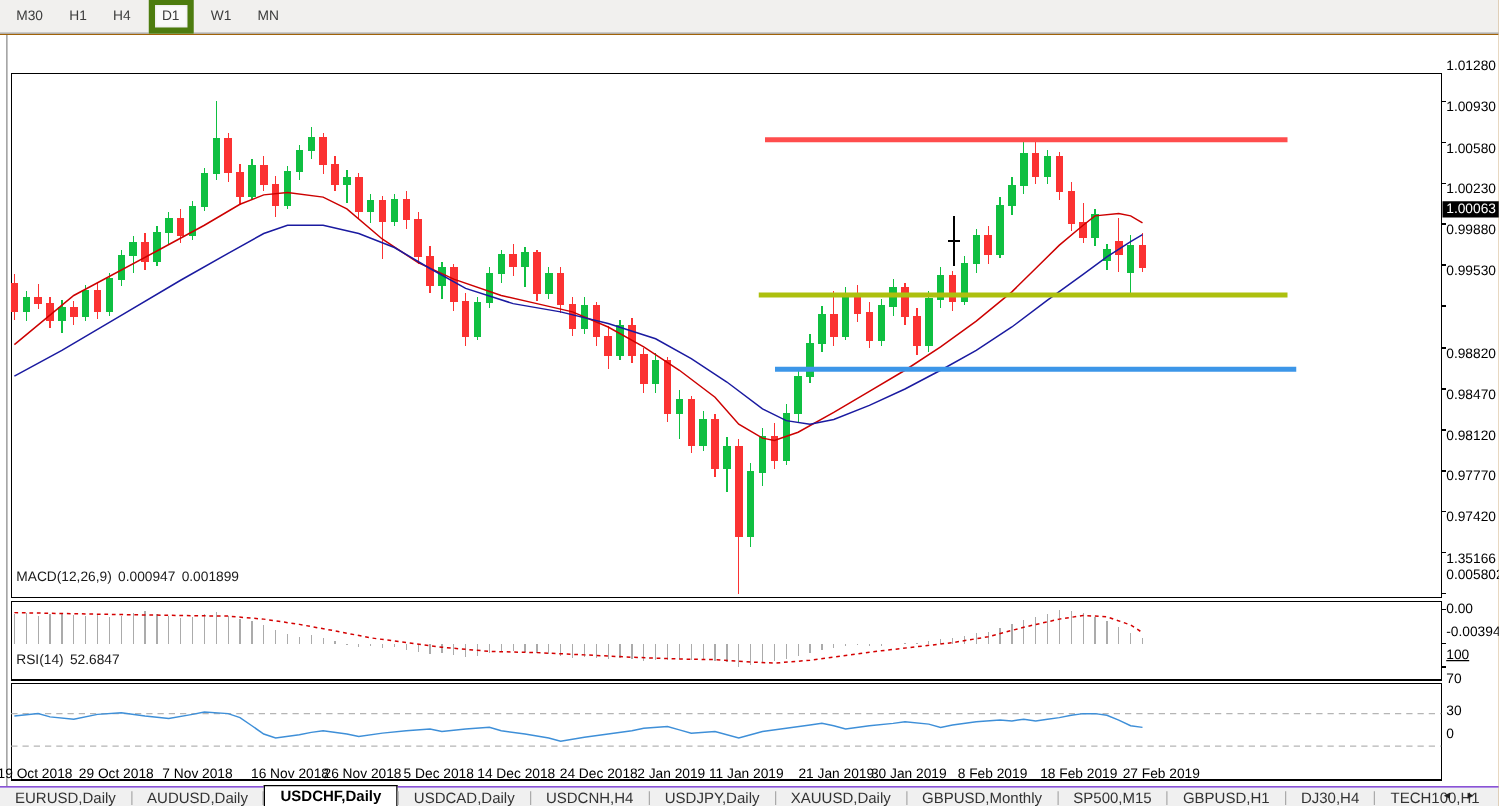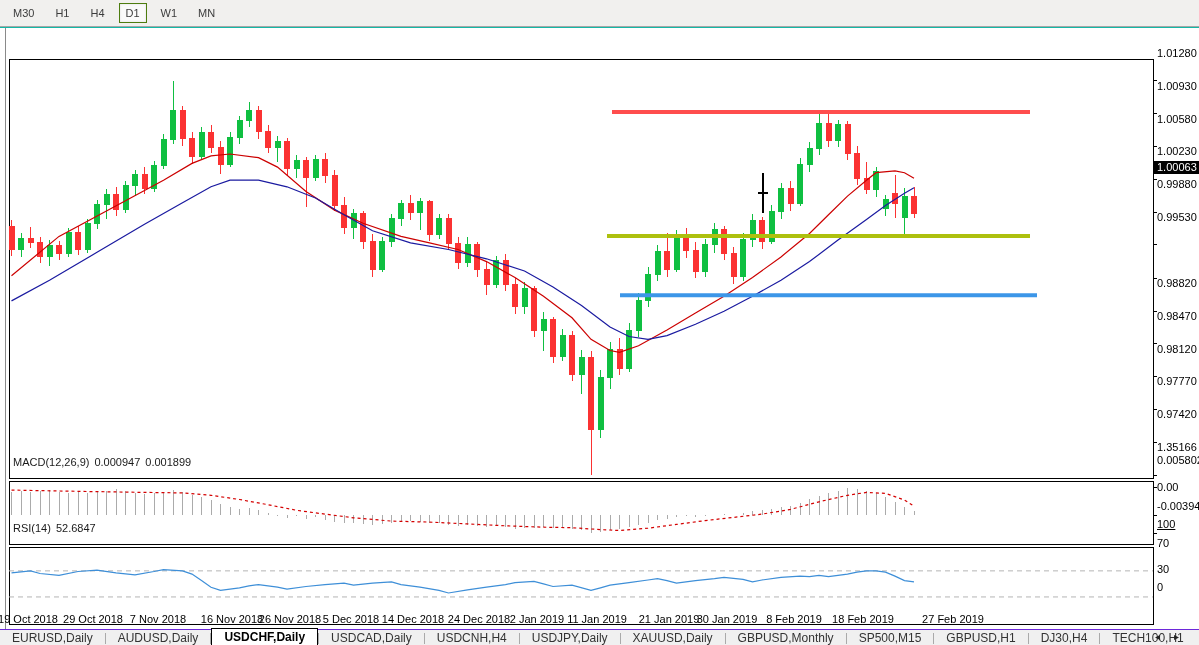--- a/index.html
+++ b/index.html
@@ -1,22 +1,22 @@
 <!DOCTYPE html>
 <html><head>
 <meta charset="utf-8">
 <style>
   html,body{margin:0;padding:0;width:1199px;height:645px;overflow:hidden;
     font-family:"Liberation Sans","DejaVu Sans",sans-serif;background:#fff;}
-  #app{position:relative;width:1199px;height:645px;background:#14b8a6;}
+  #app{position:relative;width:1199px;height:645px;background:#a16207;}
   
   #toolbar{position:absolute;left:0;top:0;width:1199px;height:27px;background:#F1F0EE;
     border-bottom:1px solid #A6A6A6;display:flex;align-items:center;padding-left:6px;box-sizing:border-box;}
   .tf-btn{font-size:11px;color:#3c3c3c;padding:3px 6px;margin-right:7px;border:1px solid transparent;cursor:default;}
-  .tf-btn.active{background:#FAFAFA;border:1px solid #4d7c0f;box-shadow:inset 0 0 2px #d8d8d8;}
+  .tf-btn.active{background:#FAFAFA;border:5px solid #4d7c0f;box-shadow:inset 0 0 2px #d8d8d8;}
   
   #chart-region{position:absolute;left:0;top:28px;width:1199px;height:601px;background:#fff;}
   #left-edge{position:absolute;left:5px;top:28px;width:1px;height:601px;background:#8a8a8a;}
   svg{position:absolute;left:0;top:0;}
   #chart-title{position:absolute;left:13px;top:34px;font-size:12px;color:#000;white-space:nowrap;}
   #chart-title .tri{font-size:9px;margin-right:6px;}
   .ind-label{position:absolute;left:13px;font-size:11px;color:#1a1a1a;white-space:nowrap;}
   .ind-label span{margin-right:5px;margin-top:28px;}
   #price-tag{position:absolute;left:1154px;width:44px;height:13px;background:#000;color:#fff;
     font-size:11px;line-height:13px;padding-left:3px;}
@@ -414,21 +414,21 @@
       <div class="date-lbl" style="left: 290px;">26 Nov 2018</div>
       <div class="date-lbl" style="left: 351px;">5 Dec 2018</div>
       <div class="date-lbl" style="left: 413px;">14 Dec 2018</div>
       <div class="date-lbl" style="left: 479px;">24 Dec 2018</div>
       <div class="date-lbl" style="left: 537px;">2 Jan 2019</div>
       <div class="date-lbl" style="left: 597px;">11 Jan 2019</div>
       <div class="date-lbl" style="left: 669px;">21 Jan 2019</div>
       <div class="date-lbl" style="left: 720px; margin-left: 7px;">30 Jan 2019</div>
       <div class="date-lbl" style="left: 794px;">8 Feb 2019</div>
       <div class="date-lbl" style="left: 863px;">18 Feb 2019</div>
-      <div class="date-lbl" style="left: 929px; margin-left: 24px;">27 Feb 2019</div>
+      <div class="date-lbl" style="left: 929px;">27 Feb 2019</div>
     </div>
 
   <div id="tabbar">
       <div class="tab">EURUSD,Daily</div>
       <div class="tab-sep"></div>
       <div class="tab">AUDUSD,Daily</div>
       <div class="tab-sep"></div>
       <div class="tab active">USDCHF,Daily</div>
       <div class="tab-sep"></div>
       <div class="tab">USDCAD,Daily</div>

